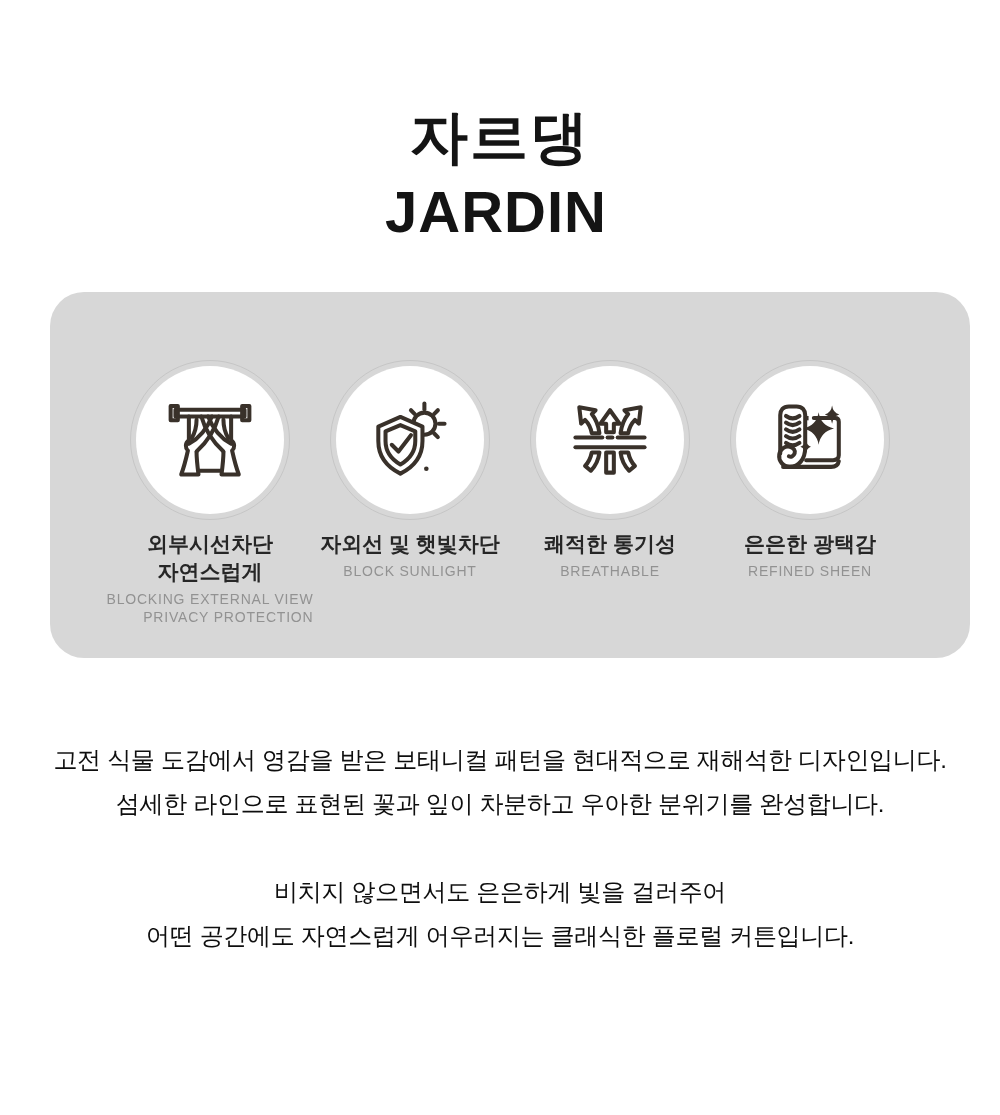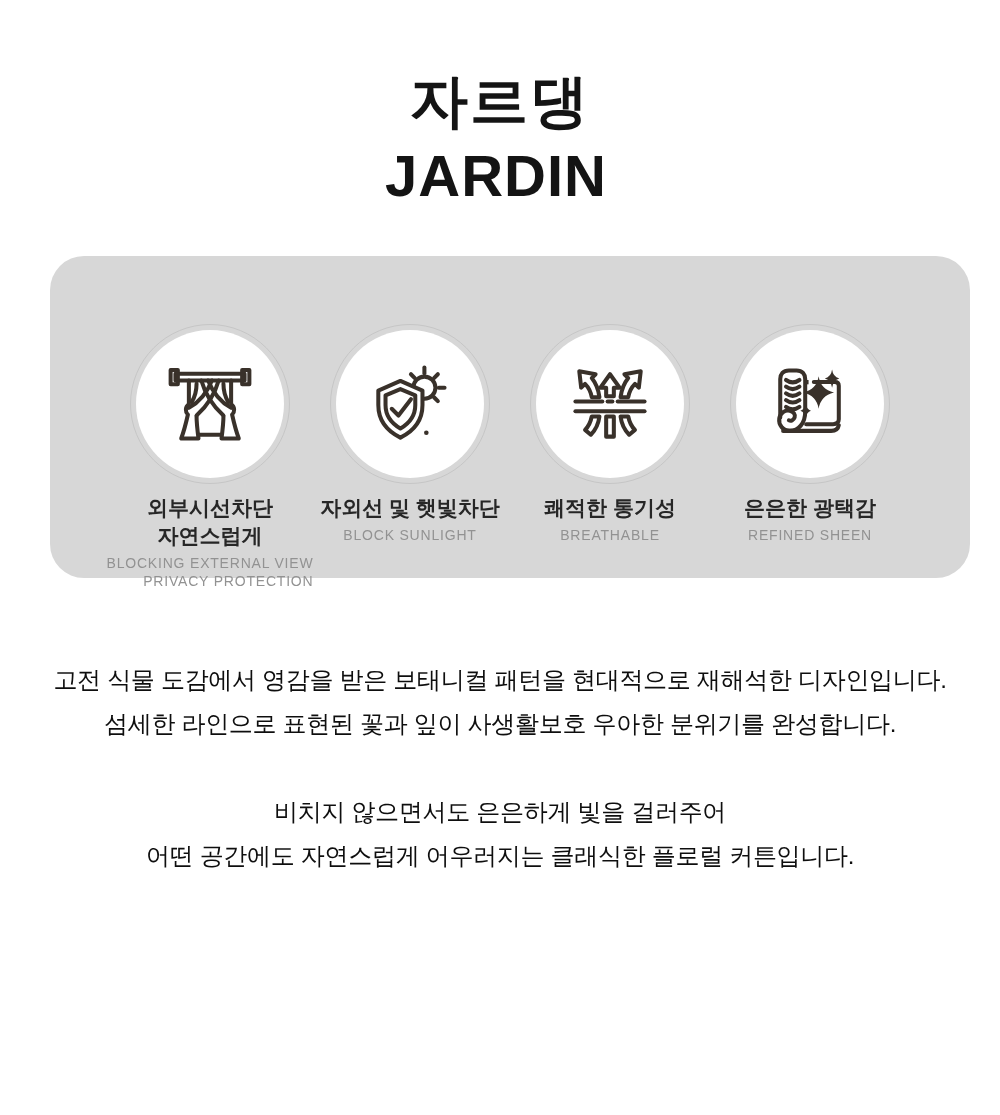--- a/index.html
+++ b/index.html
@@ -5,34 +5,34 @@
   * { box-sizing: border-box; }
   html, body { margin: 0; padding: 0; background: #ffffff; }
   body {
     width: 1000px; height: 1115px;
     font-family: "Liberation Sans", "DejaVu Sans", sans-serif;
     overflow: hidden;
   }
   .page { position: relative; width: 1000px; height: 1115px; background: #ffffff; }
 
   
-  .header { text-align: center; padding-top: 66px; }
+  .header { text-align: center; padding-top: 102px; }
   .title-ko {
     margin: 0; font-size: 58px; font-weight: 800; color: #141414;
     letter-spacing: 2px; line-height: 1.2;
   }
   .title-en {
     margin: 4px 8px 0 0; font-size: 58px; font-weight: 800; color: #141414;
     letter-spacing: 1px; line-height: 1.25;
   }
 
   
   .feature-panel {
     margin: 44px 30px 0 50px;
-    width: 920px; height: 322px;
+    width: 920px; height: 366px;
     background: #d7d7d7;
     border-radius: 34px;
     display: flex; justify-content: center; align-items: flex-start;
     padding-top: 74px;
   }
   .feature-col {
     flex: 0 0 200px; width: 200px;
     display: flex; flex-direction: column; align-items: center;
   }
   .icon-circle {
@@ -176,21 +176,21 @@
       <div class="en-label">
         <span>REFINED SHEEN</span>
       </div>
     </div>
 
   </section>
 
   <section class="description">
     <p class="para">
       <span>고전 식물 도감에서 영감을 받은 보태니컬 패턴을 현대적으로 재해석한 디자인입니다.</span>
-      <span>섬세한 라인으로 표현된 꽃과 잎이 사생활보호 우아한 분위기를 완성합니다.</span>
+      <span>섬세한 라인으로 표현된 꽃과 잎이 차분하고 우아한 분위기를 완성합니다.</span>
     </p>
     <p class="para">
       <span>비치지 않으면서도 은은하게 빛을 걸러주어</span>
       <span>어떤 공간에도 자연스럽게 어우러지는 클래식한 플로럴 커튼입니다.</span>
     </p>
   </section>
 
 </div>
 
 </body></html>

